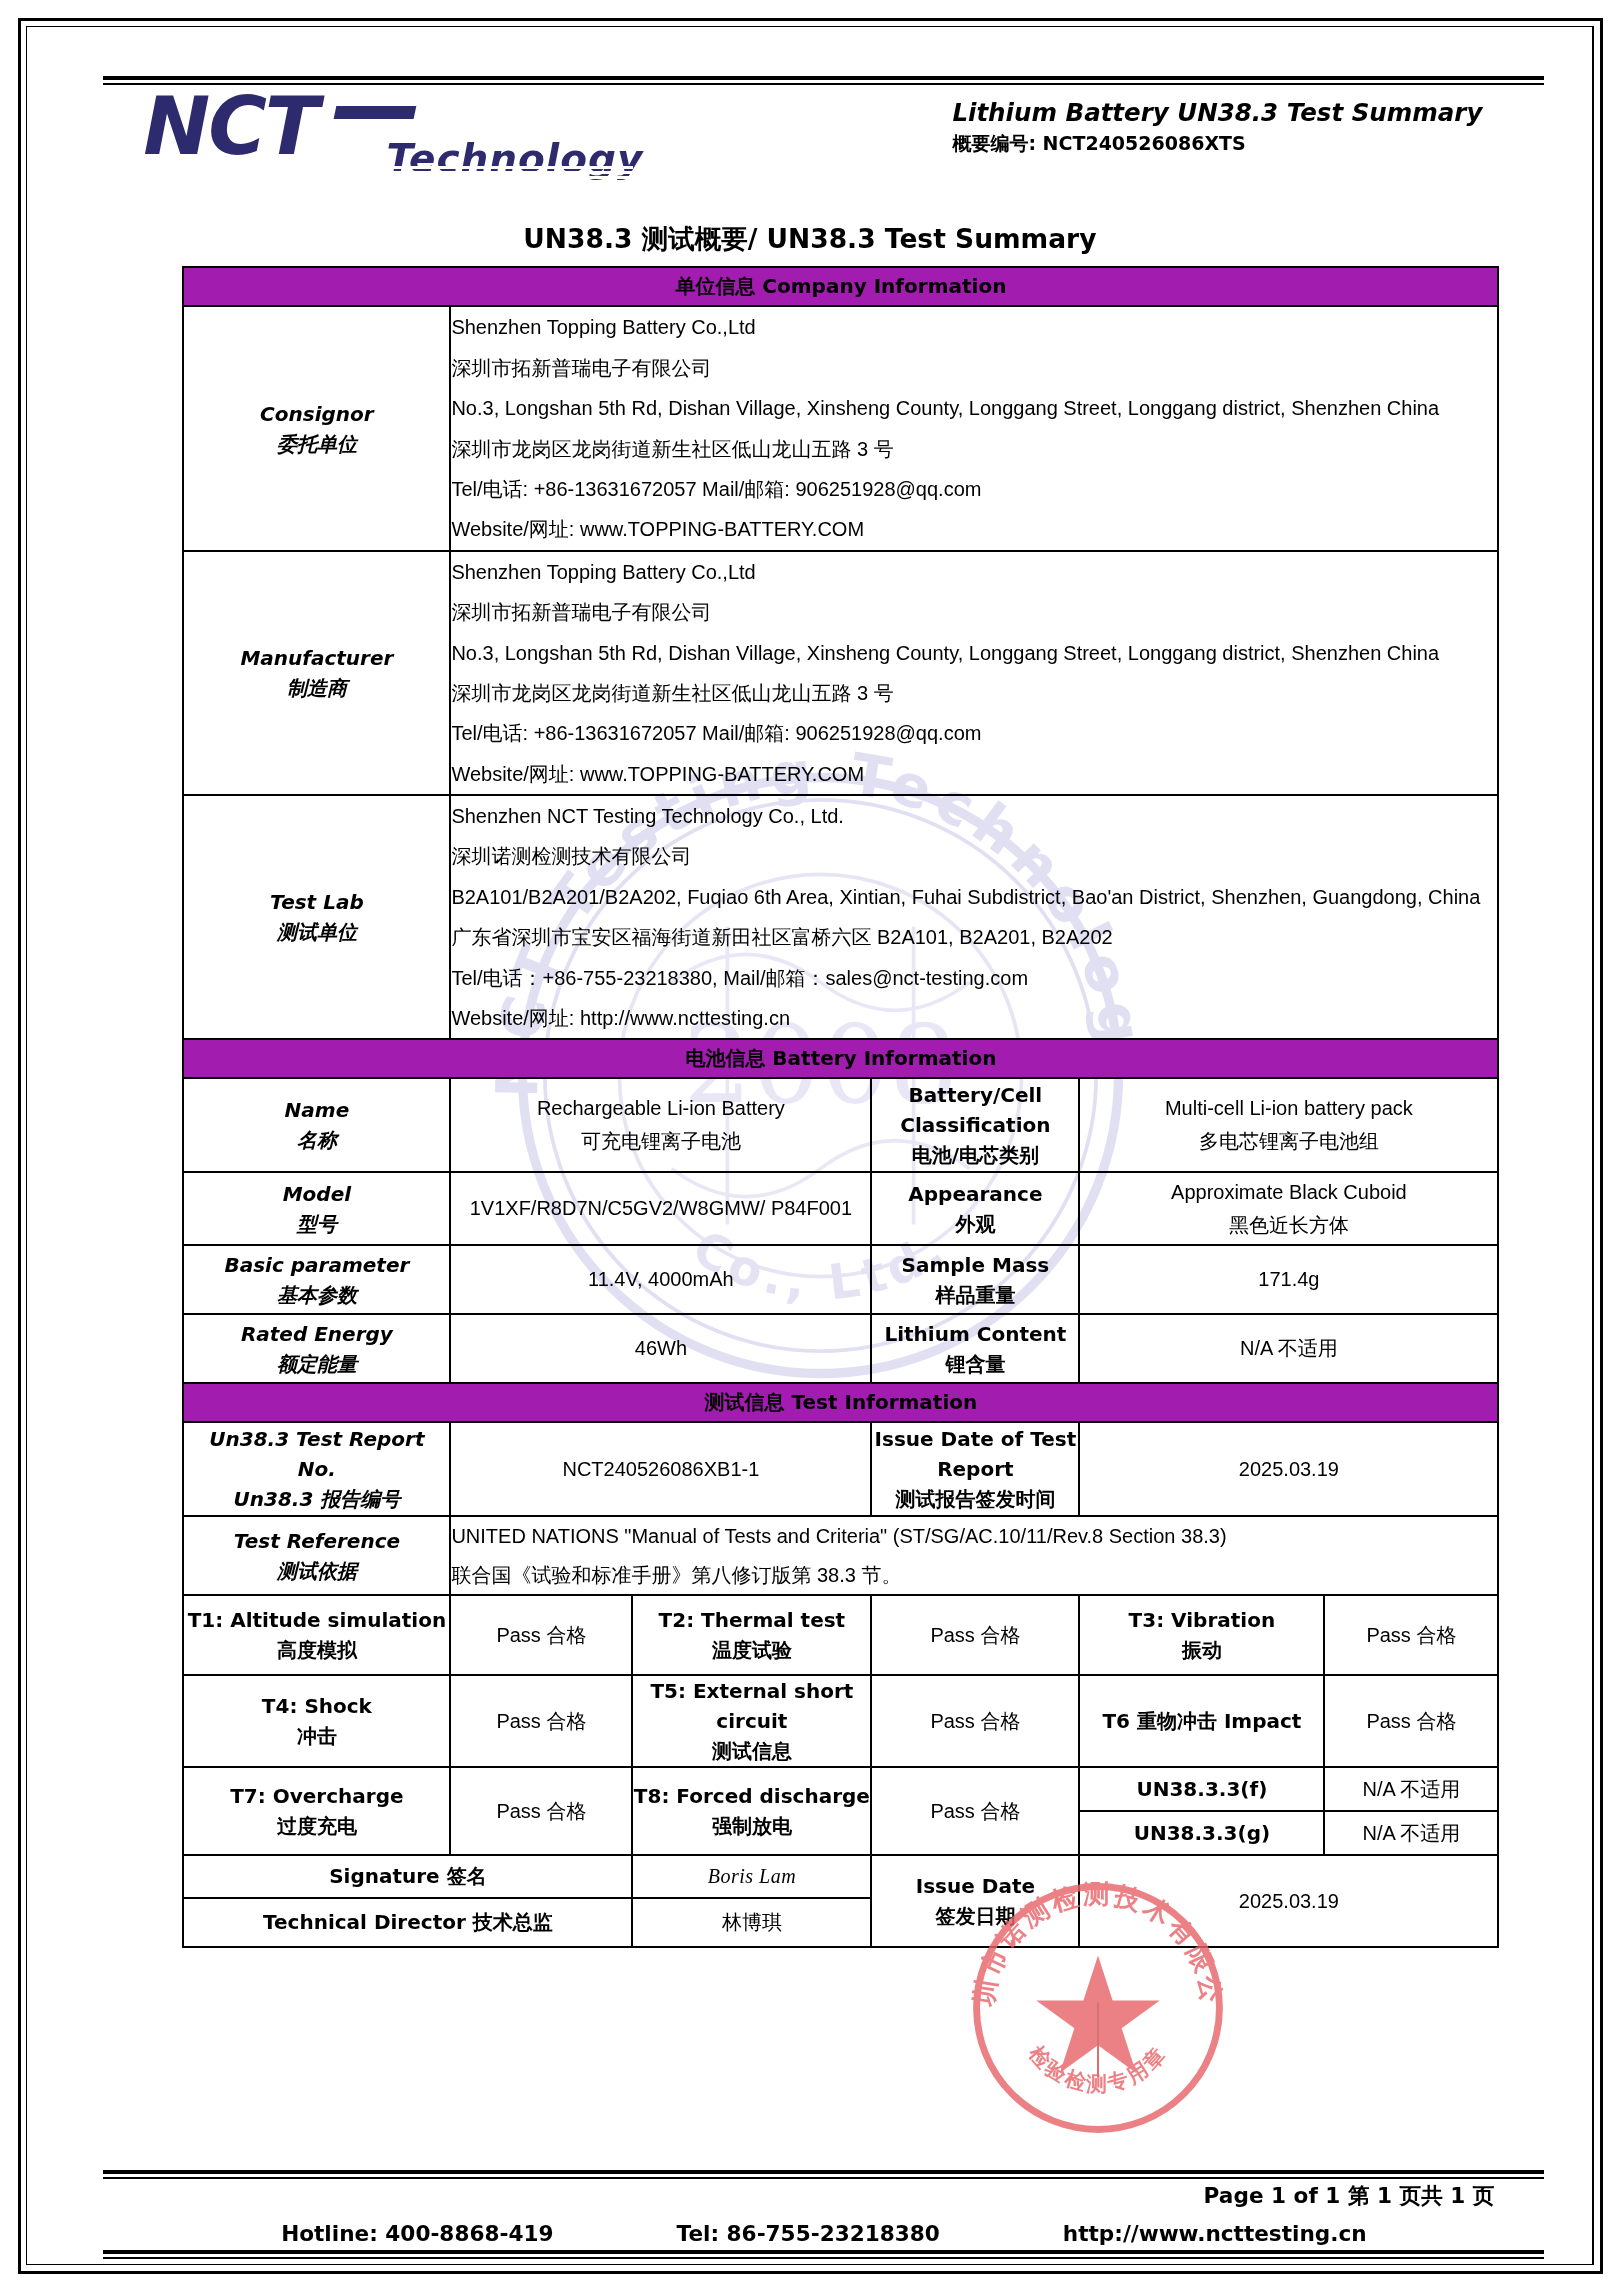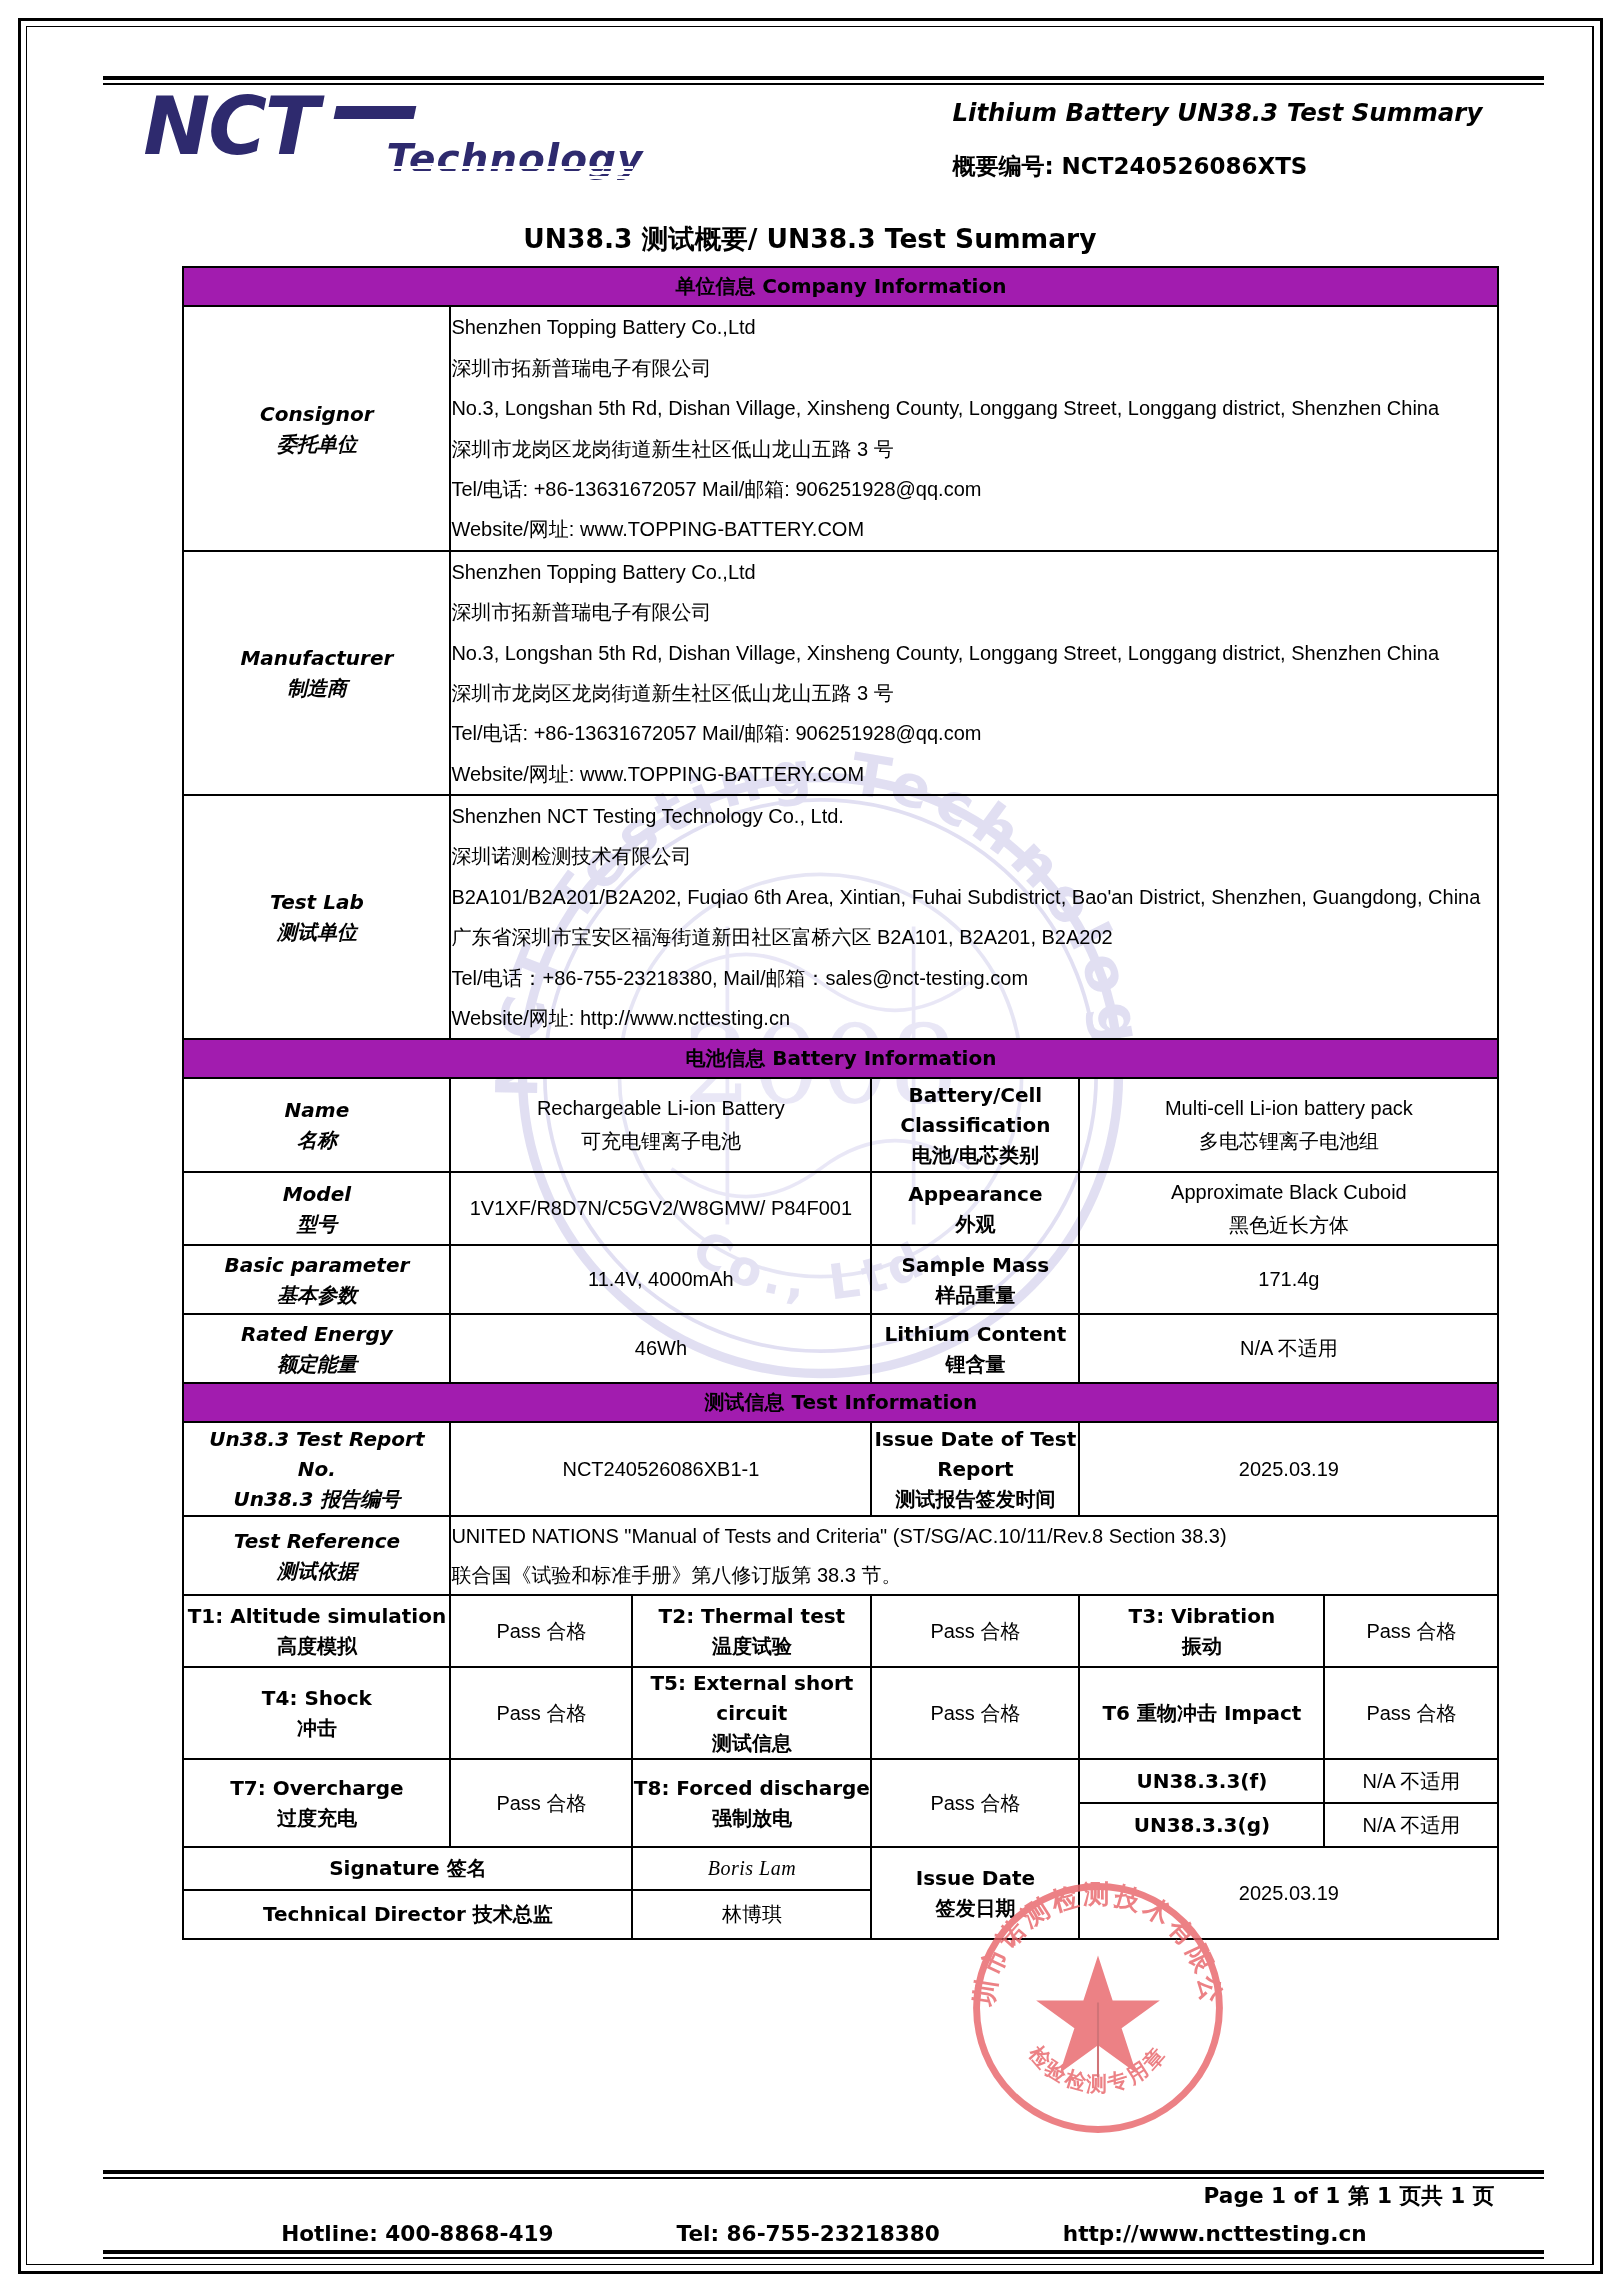--- a/index.html
+++ b/index.html
@@ -75,22 +75,22 @@
   .hdr-right {
     position:absolute; right:110px; top:71px;
   }
   .hdr-right .l1 {
     font-family:"DejaVu Sans", sans-serif;
     font-style:italic; font-weight:bold; font-size:24.5px; color:#000;
     white-space:nowrap;
   }
   .hdr-right .l2 {
     font-family:"DejaVu Sans", sans-serif;
-    font-weight:bold; font-size:23px; color:#000;
-    margin-top:24px; white-space:nowrap;
+    font-weight:bold; font-size:19px; color:#000;
+    margin-top:4px; white-space:nowrap;
   }
   .doc-title {
     position:absolute; left:0; top:194px; width:1565px;
     text-align:center;
     font-family:"DejaVu Sans", sans-serif;
     font-weight:bold; font-size:26.5px; color:#000;
   }
 
   
   table.main {
@@ -403,21 +403,21 @@
           <td class="lbl">
             <div>Test Reference</div>
             <div>测试依据</div>
           </td>
           <td class="refcell" colspan="5">
             <div>UNITED NATIONS "Manual of Tests and Criteria" (ST/SG/AC.10/11/Rev.8 Section 38.3)</div>
             <div>联合国《试验和标准手册》第八修订版第 38.3 节。</div>
           </td>
         </tr>
 
-        <tr style="height:72px">
+        <tr style="height:80px">
           <td class="lbl-sm">
             <div>T1: Altitude simulation</div>
             <div>高度模拟</div>
           </td>
           <td class="ctr">Pass 合格</td>
           <td class="lbl-sm">
             <div>T2: Thermal test</div>
             <div>温度试验</div>
           </td>
           <td class="ctr">Pass 合格</td>

